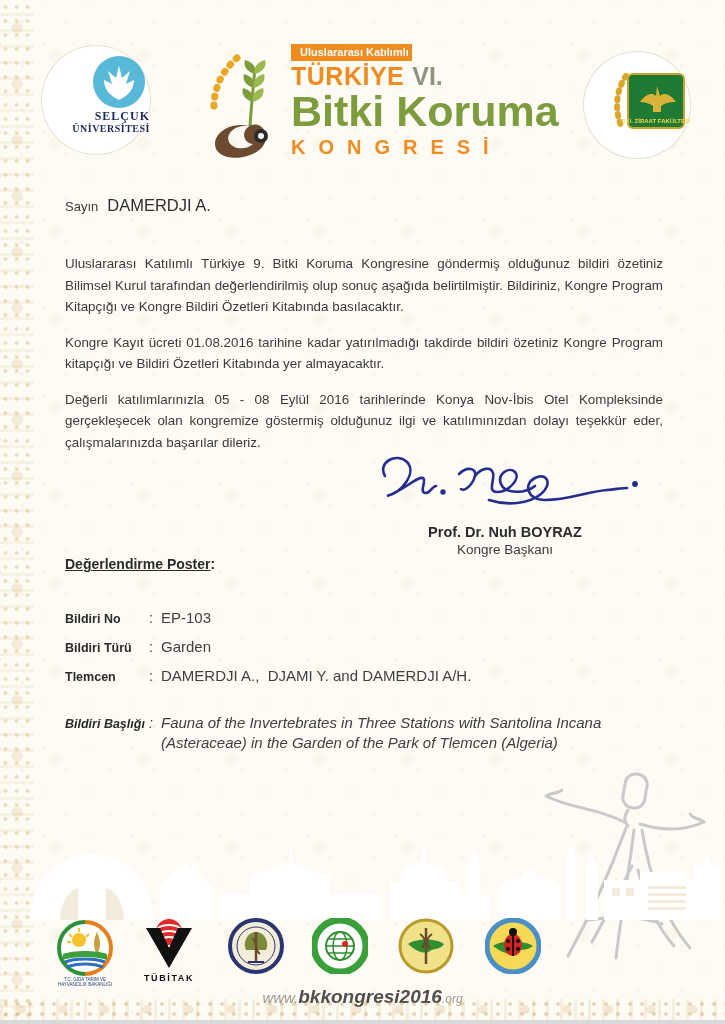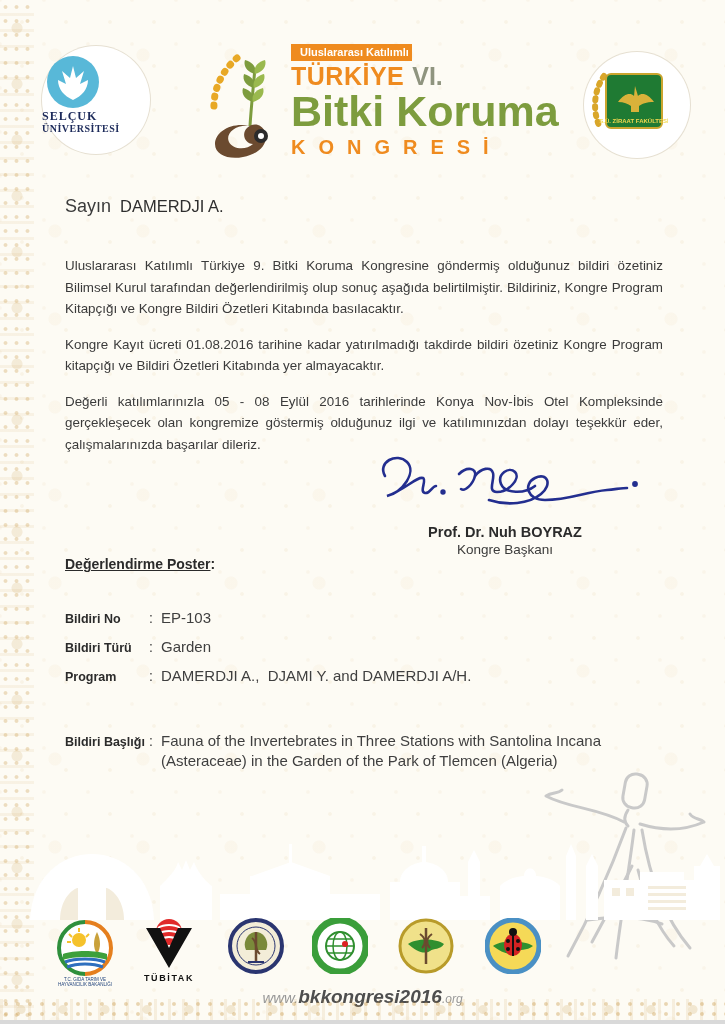--- a/index.html
+++ b/index.html
@@ -27,60 +27,60 @@
     background-image:
       radial-gradient(circle, rgba(198,150,68,0.38) 1.4px, rgba(0,0,0,0) 2.4px),
       radial-gradient(circle, rgba(198,150,68,0.20) 4px, rgba(0,0,0,0) 5px),
       repeating-linear-gradient(90deg, rgba(205,160,85,0.14) 0 3px, rgba(0,0,0,0) 3px 14px);
     background-size:12px 10px,42px 21px,auto;
   }
   .page-edge{position:absolute;left:0;top:1020px;width:725px;height:4px;background:#d9d9d9;}
 
   
   .round-logo{position:absolute;border-radius:50%;background:#fff;box-shadow:0 0 0 1px #e6e0d2;
-    display:flex;flex-direction:column;align-items:flex-start;}
+    display:flex;flex-direction:column;align-items:flex-end;}
   .selcuk{left:42px;top:46px;width:108px;height:108px;}
   .selcuk .emb{margin-top:8px;}
   .selcuk-l1{font-family:"Liberation Serif",serif;font-weight:bold;color:#1c2a5a;font-size:12px;letter-spacing:1px;line-height:13px;}
   .selcuk-l2{font-family:"Liberation Serif",serif;font-weight:bold;color:#1c2a5a;font-size:10px;letter-spacing:0.5px;line-height:12px;}
 
   .congress{position:absolute;left:203px;top:44px;display:flex;align-items:flex-start;}
   .congress-mark{margin-top:8px;}
   .congress-text{margin-left:6px;display:flex;flex-direction:column;align-items:flex-start;}
   .congress-badge{background:#ef8b1f;color:#fff;font-size:11px;font-weight:bold;padding:2px 3px 3px 9px;}
   .congress-line1{margin-top:2px;font-size:25px;font-weight:800;line-height:27px;}
   .congress-country{color:#ef8b1f;letter-spacing:0.5px;}
   .congress-edition{color:#8f947f;font-weight:700;margin-left:8px;}
   .congress-title{color:#7d9c3e;font-size:43px;font-weight:800;line-height:43px;letter-spacing:0px;}
   .congress-sub{color:#ef8b1f;font-size:20px;font-weight:800;letter-spacing:13px;margin-top:3px;}
 
   .ziraat{left:584px;top:52px;width:106px;height:106px;justify-content:center;}
 
   
   .letter{position:absolute;left:65px;top:196px;width:598px;color:#3b3b3b;}
-  .greeting{font-size:18px;}
+  .greeting{font-size:13px;}
   .recipient{font-size:16.5px;color:#2e2e2e;margin-left:9px;}
   .letter p{margin:0;text-align:justify;font-size:13.4px;line-height:21.5px;}
   .p1{margin-top:38px !important;}
   .p2{margin-top:14px !important;}
   .p3{margin-top:14px !important;}
 
   .sig-block{position:absolute;left:360px;top:448px;width:290px;text-align:center;}
   .sig-name{font-size:14.5px;font-weight:bold;color:#2b2b2b;margin-top:6px;}
   .sig-role{font-size:13.5px;color:#3b3b3b;margin-top:2px;}
 
   .eval{position:absolute;left:65px;top:556px;width:600px;color:#2f2f2f;}
   .eval-heading{font-size:14px;font-weight:bold;color:#2b2b2b;}
   .eval-heading .hd{text-decoration:underline;}
   .fields{margin-top:36px;}
   .field-row{display:grid;grid-template-columns:84px 12px 1fr;margin-bottom:9px;align-items:baseline;}
   .field-label{font-size:12.5px;font-weight:bold;color:#2b2b2b;}
   .field-colon{font-size:14px;color:#3f3f3f;}
   .field-value{font-size:15px;color:#3f3f3f;white-space:pre-wrap;line-height:20px;}
-  .row-gap{margin-top:45px;}
+  .row-gap{margin-top:27px;font-style:italic;}
   .title-value{max-width:505px;}
 
   
   .dervish{position:absolute;left:528px;top:770px;}
   .skyline{position:absolute;left:0;top:836px;}
   .logo-row{position:absolute;left:0;top:914px;width:643px;height:78px;}
   .flogo{position:absolute;display:flex;flex-direction:column;align-items:center;}
   .ministry-label{font-size:4.5px;color:#1c3f7a;text-align:center;line-height:5px;margin-top:1px;width:70px;}
   .tubitak-label{font-size:9px;font-weight:bold;letter-spacing:1.6px;color:#111;margin-top:1px;}
 
@@ -172,21 +172,21 @@
         <span class="field-label">Bildiri No</span>
         <span class="field-colon">:</span>
         <span class="field-value">EP-103</span>
       </div>
       <div class="field-row">
         <span class="field-label">Bildiri Türü</span>
         <span class="field-colon">:</span>
         <span class="field-value">Garden</span>
       </div>
       <div class="field-row">
-        <span class="field-label">Program</span>
+        <span class="field-label">Tlemcen</span>
         <span class="field-colon">:</span>
         <span class="field-value">DAMERDJI A.,  DJAMI Y. and DAMERDJI A/H.</span>
       </div>
       <div class="field-row row-gap">
         <span class="field-label">Bildiri Başlığı</span>
         <span class="field-colon">:</span>
         <span class="field-value title-value">Fauna of the Invertebrates in Three Stations with Santolina Incana (Asteraceae) in the Garden of the Park of Tlemcen (Algeria)</span>
       </div>
     </div>
   </div>

